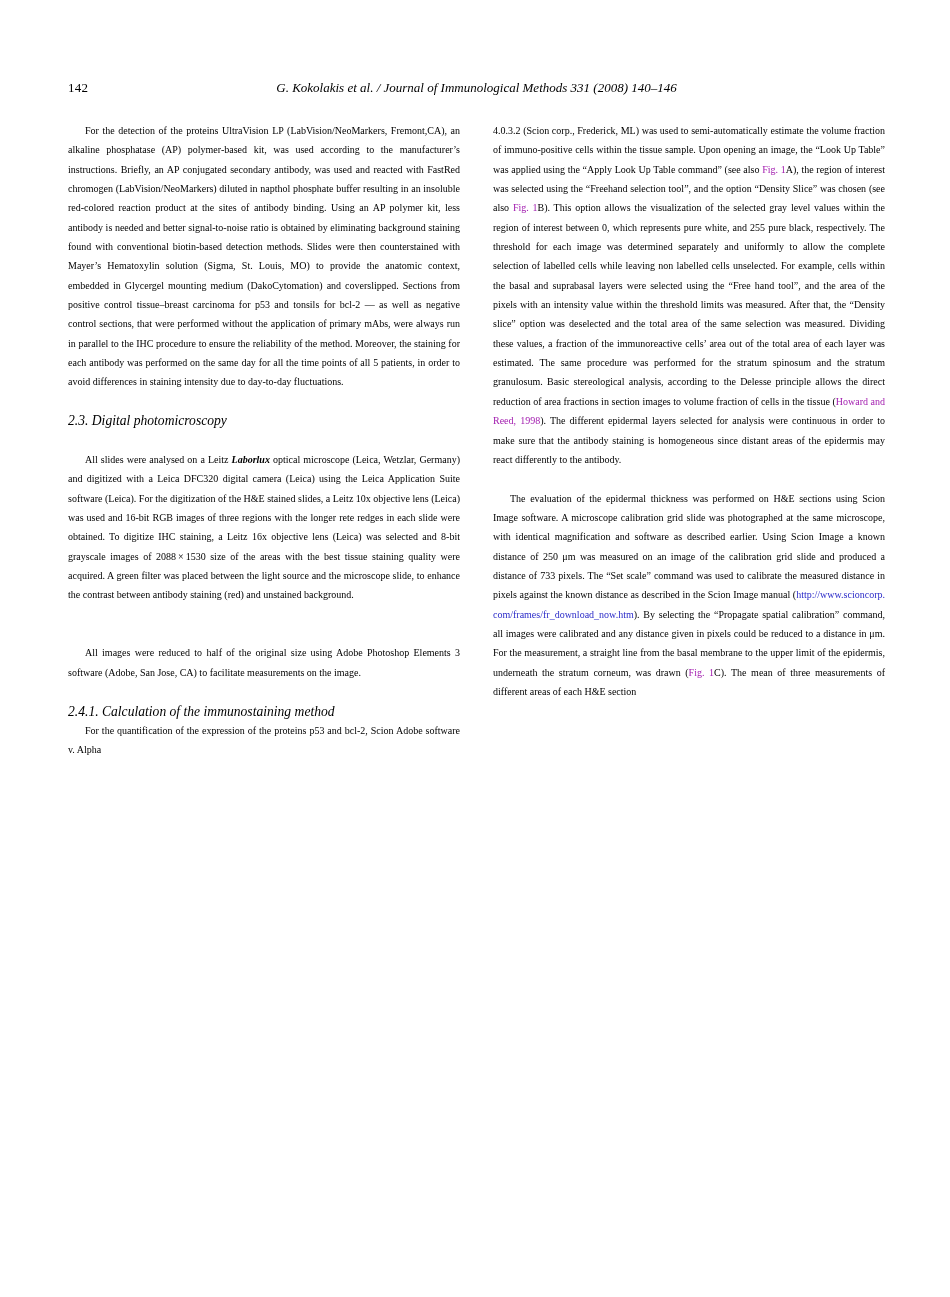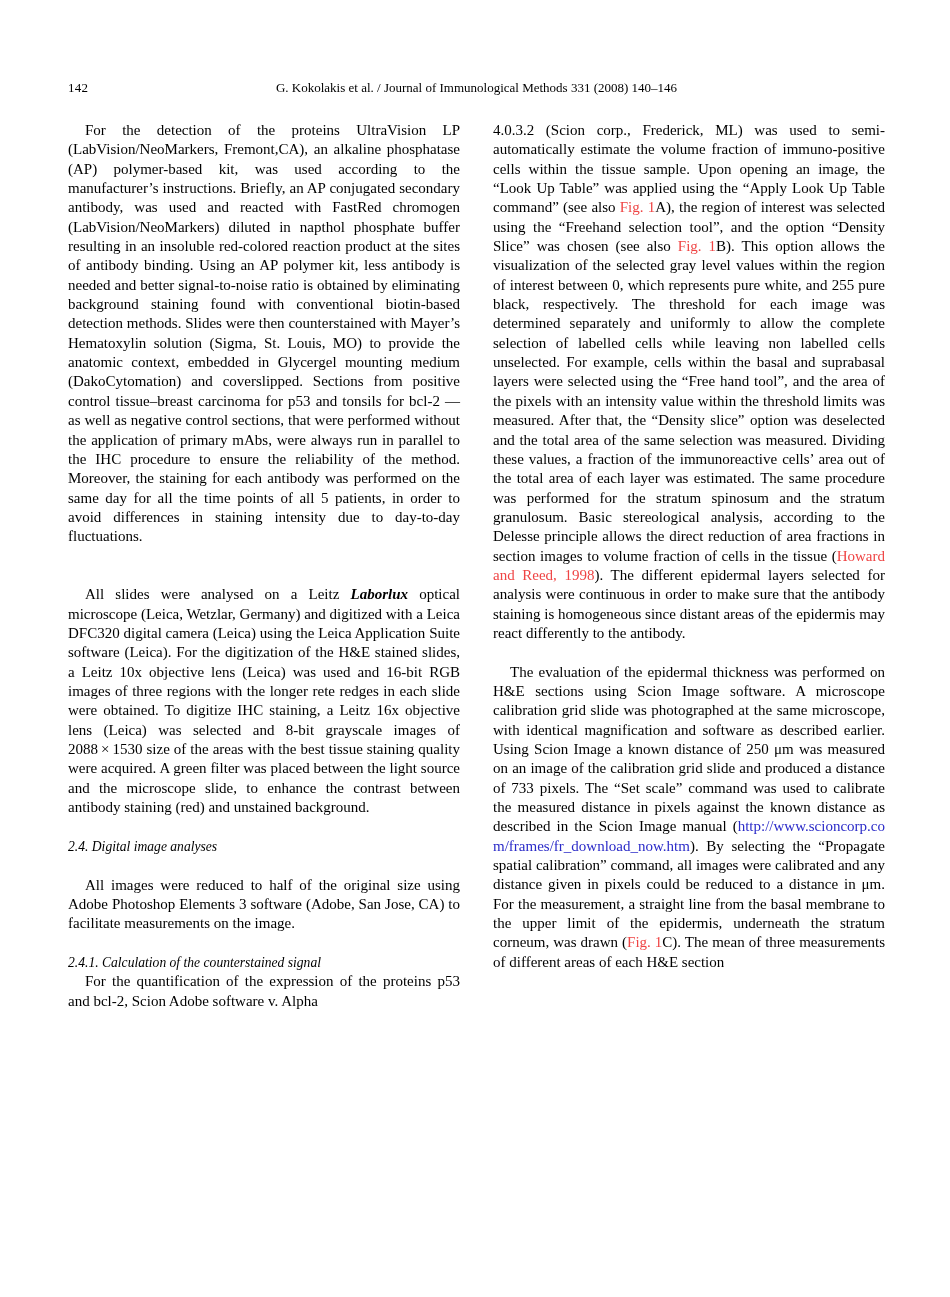--- a/index.html
+++ b/index.html
@@ -38,20 +38,21 @@
     font-size: 13px;
     line-height: 18px;
     letter-spacing: 0.2px;
   }
   .head-title {
     position: absolute;
     left: 0;
     top: 0;
     width: 817px;
     text-align: center;
+    font-style: italic;
     font-size: 13px;
     line-height: 18px;
   }
 
   
   .columns {
     position: absolute;
     left: 68px;
     top: 121px;
     width: 817px;
@@ -59,21 +60,21 @@
   .col {
     position: absolute;
     top: 0;
     width: 392px;
   }
   .col-left  { left: 0; }
   .col-right { left: 425px; }
 
   p.para {
     margin: 0;
-    font-size: 15px;
+    font-size: 10px;
     line-height: 19.35px;
     text-align: justify;
     text-justify: inter-word;
     text-indent: 17px;
     hyphens: manual;
     -webkit-hyphens: manual;
   }
   p.para.noindent { text-indent: 0; }
 
   h3.section {
@@ -81,21 +82,21 @@
     font-size: 13.6px;
     line-height: 19.35px;
     font-style: italic;
     font-weight: normal;
     text-align: left;
   }
 
   .gap-before-heading { height: 19.4px; }
 
   a.ref, .ref {
-    color: #ef4444;
+    color: #a21caf;
     text-decoration: none;
   }
   .url {
     color: #2a2ac8;
     text-decoration: none;
     word-break: break-all;
   }
   .it { font-style: italic; font-weight: bold; }
 </style>
 </head>
@@ -108,32 +109,32 @@
     <span class="head-title">G. Kokolakis et al. / Journal of Immunological Methods 331 (2008) 140–146</span>
   </div>
 
   <div class="columns">
 
     <div class="col col-left">
 
       <p class="para">For the detection of the proteins UltraVision LP (LabVision/NeoMarkers, Fremont,CA), an alkaline phosphatase (AP) polymer-based kit, was used according to the manufacturer’s instructions. Briefly, an AP conjugated secondary antibody, was used and reacted with FastRed chromogen (LabVision/NeoMarkers) diluted in napthol phosphate buffer resulting in an insoluble red-colored reaction product at the sites of antibody binding. Using an AP polymer kit, less antibody is needed and better signal-to-noise ratio is obtained by eliminating background staining found with conventional biotin-based detection methods. Slides were then counterstained with Mayer’s Hematoxylin solution (Sigma, St. Louis, MO) to provide the anatomic context, embedded in Glycergel mounting medium (DakoCytomation) and coverslipped. Sections from positive control tissue–breast carcinoma for p53 and tonsils for bcl-2 — as well as negative control sections, that were performed without the application of primary mAbs, were always run in parallel to the IHC procedure to ensure the reliability of the method. Moreover, the staining for each antibody was performed on the same day for all the time points of all 5 patients, in order to avoid differences in staining intensity due to day-to-day fluctuations.</p>
 
       <div class="gap-before-heading"></div>
+      <h3 class="section">2.3. Digital photomicroscopy</h3>
       <div class="gap-before-heading"></div>
 
       <p class="para"><span>All slides were analysed on a Leitz </span><span class="it">Laborlux</span><span> optical microscope (Leica, Wetzlar, Germany) and digitized with a Leica DFC320 digital camera (Leica) using the Leica Application Suite software (Leica). For the digitization of the H&amp;E stained slides, a Leitz 10x objective lens (Leica) was used and 16-bit RGB images of three regions with the longer rete redges in each slide were obtained. To digitize IHC staining, a Leitz 16x objective lens (Leica) was selected and 8-bit grayscale images of 2088 × 1530 size of the areas with the best tissue staining quality were acquired. A green filter was placed between the light source and the microscope slide, to enhance the contrast between antibody staining (red) and unstained background.</span></p>
 
       <div class="gap-before-heading"></div>
-      <h3 class="section">2.4. Digital image analyses</h3>
       <div class="gap-before-heading"></div>
 
       <p class="para">All images were reduced to half of the original size using Adobe Photoshop Elements 3 software (Adobe, San Jose, CA) to facilitate measurements on the image.</p>
 
       <div class="gap-before-heading"></div>
-      <h3 class="section">2.4.1. Calculation of the counterstained signal</h3>
+      <h3 class="section">2.4.1. Calculation of the immunostaining method</h3>
 
       <p class="para">For the quantification of the expression of the proteins p53 and bcl-2, Scion Adobe software v. Alpha</p>
 
     </div>
 
     <div class="col col-right">
 
       <p class="para noindent"><span>4.0.3.2 (Scion corp., Frederick, ML) was used to semi-automatically estimate the volume fraction of immuno-positive cells within the tissue sample. Upon opening an image, the “Look Up Table” was applied using the “Apply Look Up Table command” (see also </span><a class="ref" href="#">Fig. 1</a><span>A), the region of interest was selected using the “Freehand selection tool”, and the option “Density Slice” was chosen (see also </span><a class="ref" href="#">Fig. 1</a><span>B). This option allows the visualization of the selected gray level values within the region of interest between 0, which represents pure white, and 255 pure black, respectively. The threshold for each image was determined separately and uniformly to allow the complete selection of labelled cells while leaving non labelled cells unselected. For example, cells within the basal and suprabasal layers were selected using the “Free hand tool”, and the area of the pixels with an intensity value within the threshold limits was measured. After that, the “Density slice” option was deselected and the total area of the same selection was measured. Dividing these values, a fraction of the immunoreactive cells’ area out of the total area of each layer was estimated. The same procedure was performed for the stratum spinosum and the stratum granulosum. Basic stereological analysis, according to the Delesse principle allows the direct reduction of area fractions in section images to volume fraction of cells in the tissue (</span><a class="ref" href="#">Howard and Reed, 1998</a><span>). The different epidermal layers selected for analysis were continuous in order to make sure that the antibody staining is homogeneous since distant areas of the epidermis may react differently to the antibody.</span></p>
 
       <div class="gap-before-heading"></div>

